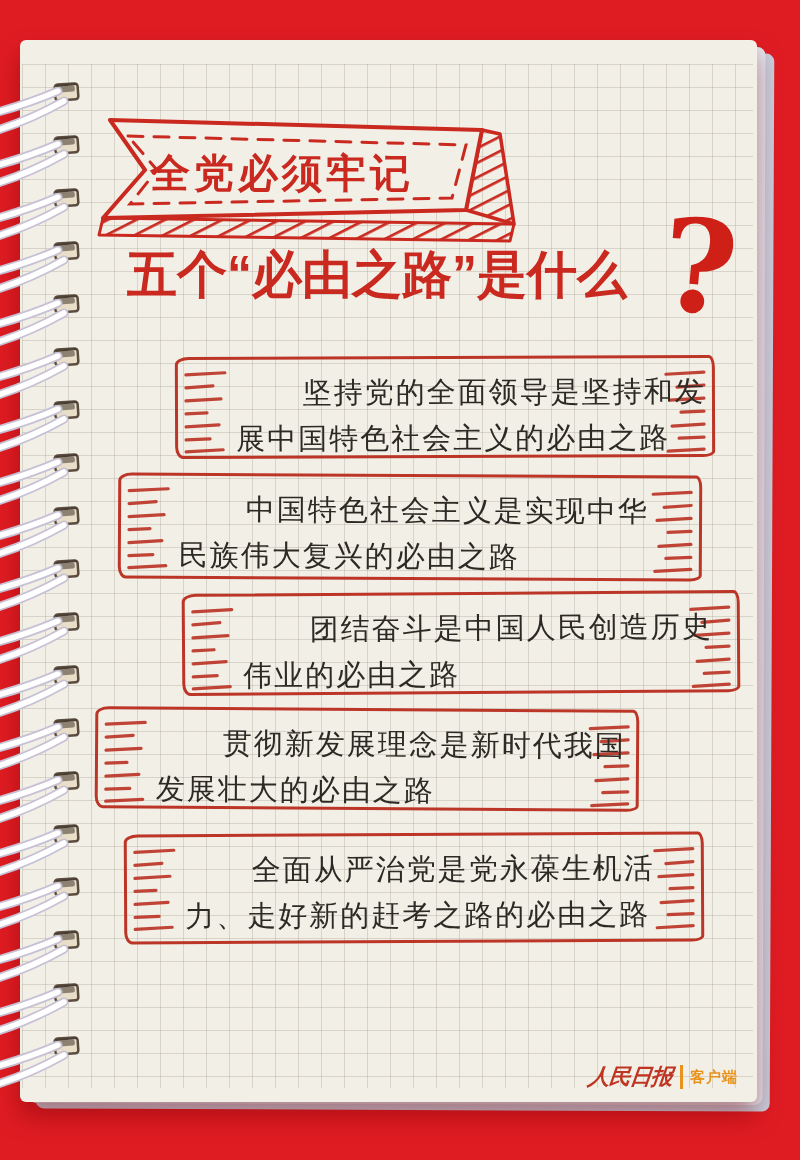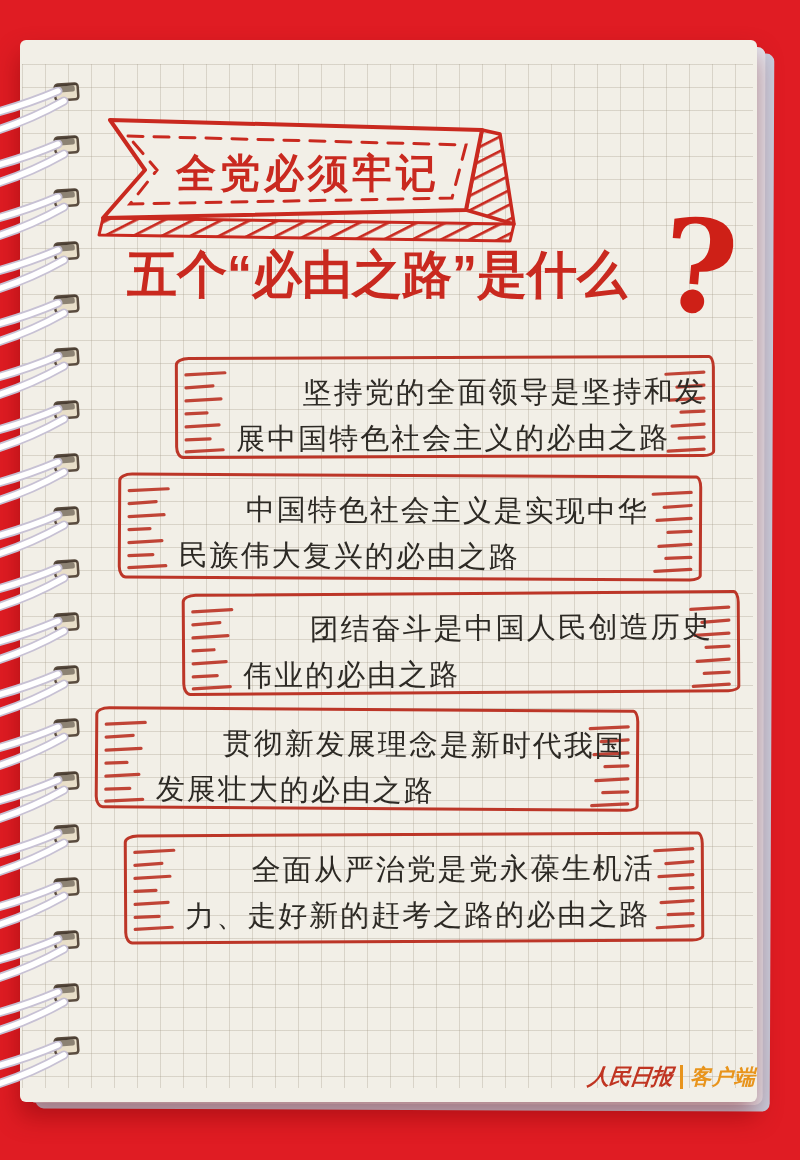--- a/index.html
+++ b/index.html
@@ -27,21 +27,21 @@
       repeating-linear-gradient(to right, rgba(158,148,130,.30) 0 1px, transparent 1px 23px),
       repeating-linear-gradient(to bottom, rgba(158,148,130,.30) 0 1px, transparent 1px 23px);
   }
   
   .coil{position:absolute;left:0;width:86px;height:54px;pointer-events:none;}
   
   .banner-svg{position:absolute;left:95px;top:108px;width:470px;height:150px;}
   .banner-label{
     position:absolute;left:150px;top:146px;width:290px;
     font-size:40px;font-weight:bold;letter-spacing:4px;color:#c9291f;
-    text-align:right;white-space:nowrap;
+    text-align:left;white-space:nowrap;
   }
   
   .title-row{
     position:absolute;left:122px;top:244px;display:flex;align-items:flex-start;gap:24px;
   }
   .title-text{
     font-size:51px;font-weight:900;color:#c9291f;letter-spacing:0px;
     line-height:1.2;white-space:nowrap;transform:scaleX(.98);
   }
   .title-qmark{
@@ -70,21 +70,21 @@
   .footer{
     position:absolute;left:588px;top:1062px;display:flex;align-items:center;
   }
   .brand-script{
     font-family:"DejaVu Serif","Liberation Serif",serif;
     font-style:italic;font-weight:bold;font-size:22px;color:#c03522;
     letter-spacing:-1px;transform:skewX(-6deg);white-space:nowrap;
   }
   .brand-bar{width:3px;height:24px;background:#e8941c;margin:0 7px 0 8px;}
   .brand-client{
-    font-size:21px;font-weight:bold;color:#e8941c;letter-spacing:1px;white-space:nowrap;font-style:italic;
+    font-size:15px;font-weight:bold;color:#e8941c;letter-spacing:1px;white-space:nowrap;
   }
 </style>
 </head>
 <body>
 
 <div class="stage">
 
   <div class="under-sheet sheet-3"></div>
   <div class="under-sheet sheet-2"></div>
 

